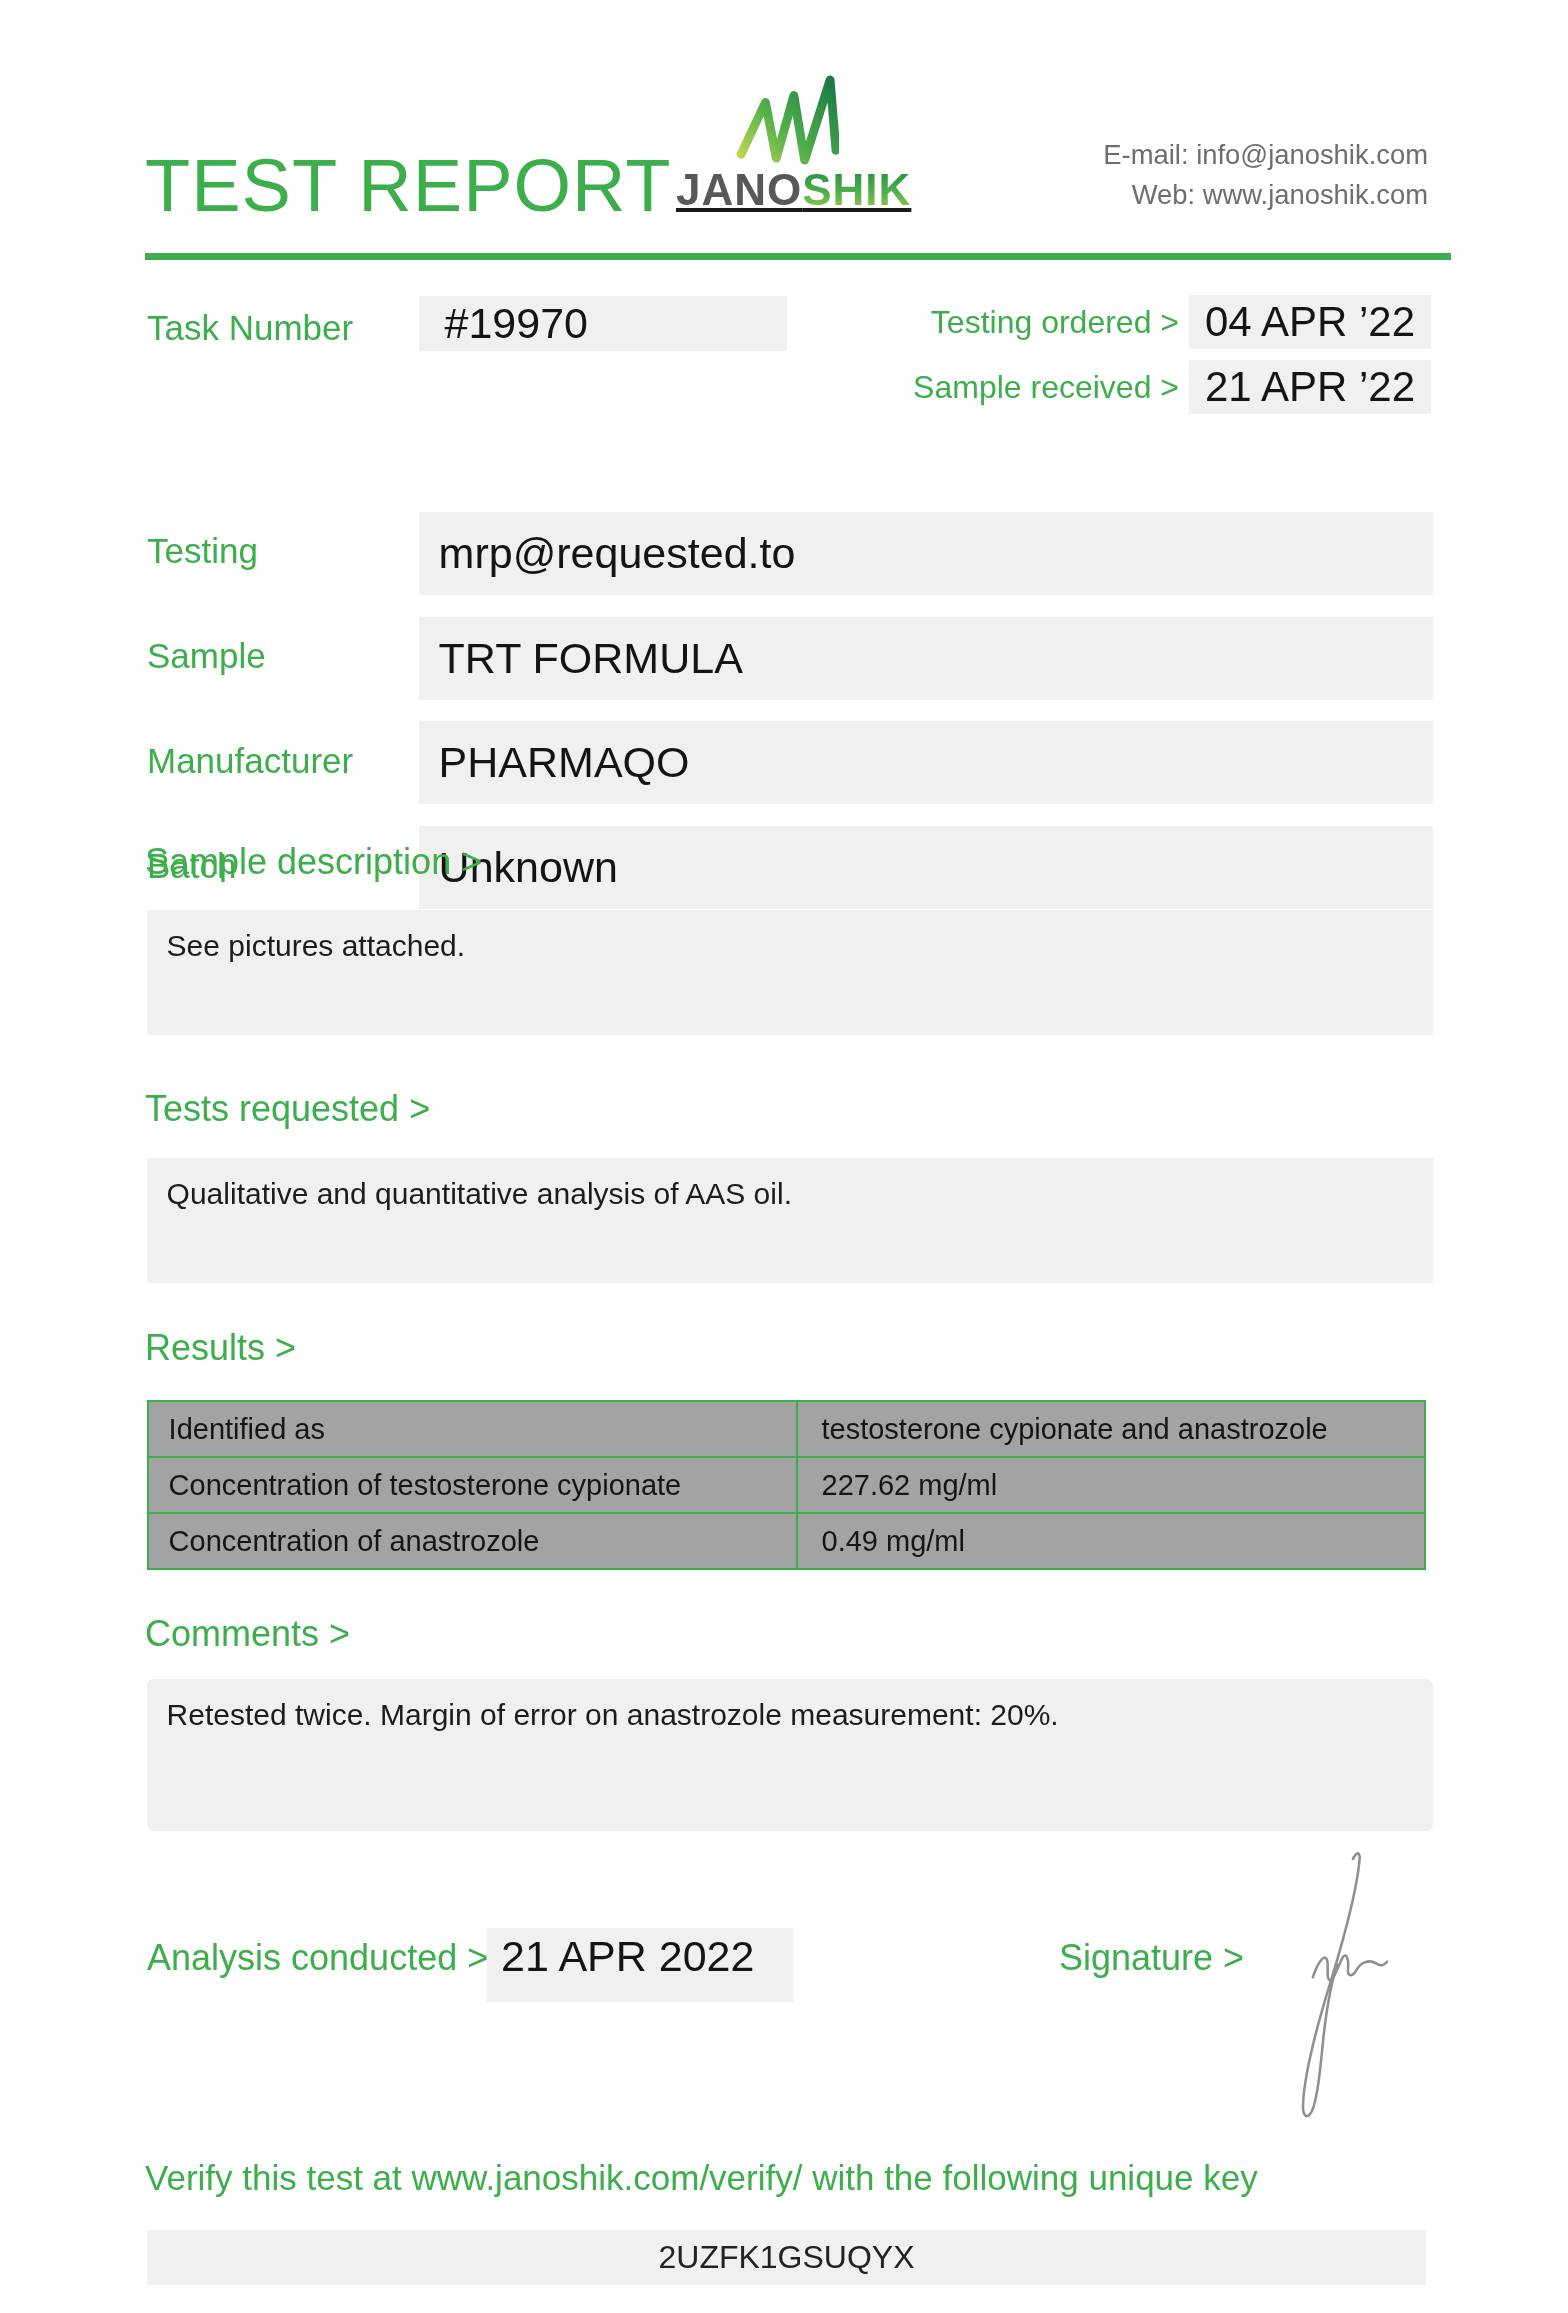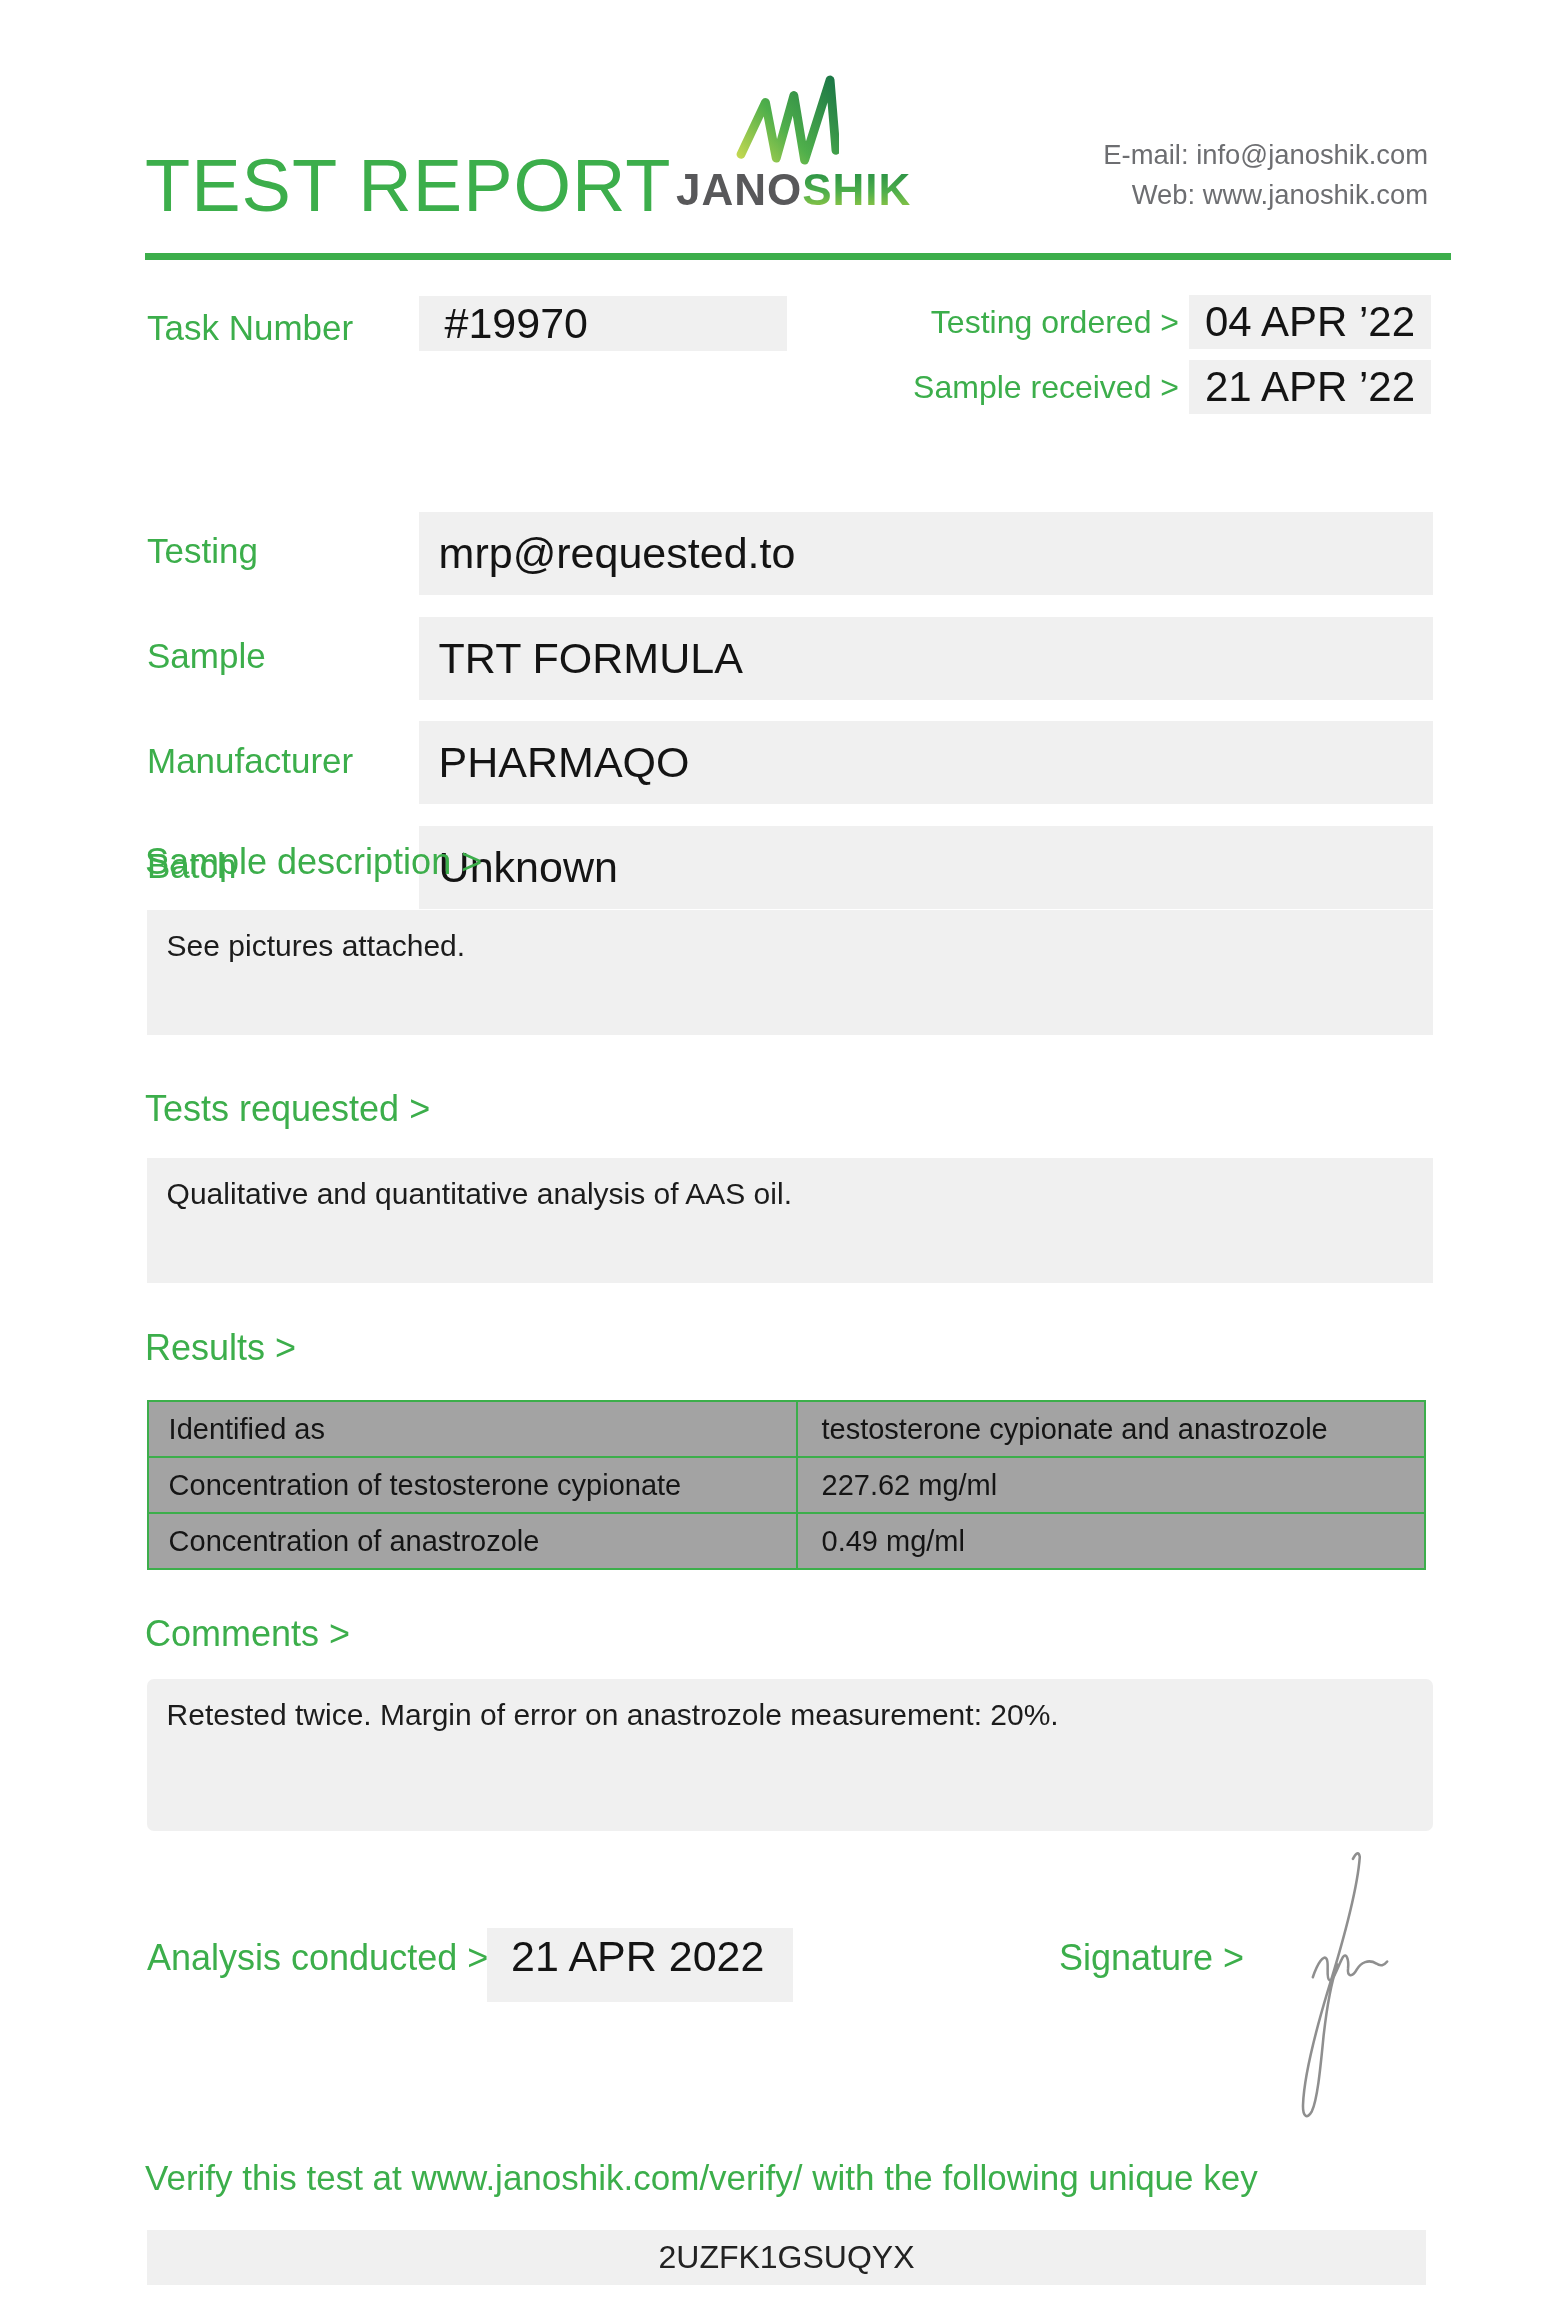--- a/index.html
+++ b/index.html
@@ -5,21 +5,21 @@
   html,body { margin:0; padding:0; background:#ffffff; }
   .page {
     position:relative; width:1568px; height:2313px; background:#fff;
     font-family:"Liberation Sans","DejaVu Sans",sans-serif;
     color:#1a1a1a; overflow:hidden;
   }
 
   
   .title { position:absolute; left:145px; top:143px; font-size:74px; letter-spacing:1px; color:var(--accent,#3CAE4B); white-space:nowrap; }
   .logo-icon { position:absolute; left:735px; top:74px; }
-  .logo-text { position:absolute; left:676px; top:165px; font-size:44px; font-weight:bold; letter-spacing:1px; white-space:nowrap; }
+  .logo-text { position:absolute; left:676px; top:165px; font-size:44px; font-weight:bold; letter-spacing:1px; white-space:nowrap;text-decoration:underline; }
   .jano { color:var(--logo_dark,#58585A); }
   .shik { color:var(--accent,#3CAE4B); }
   @supports ((-webkit-background-clip:text) or (background-clip:text)) {
     .shik { background:linear-gradient(180deg,#1E8843 0%,#4FAF4B 55%,#A3CC44 100%);
             -webkit-background-clip:text; background-clip:text; color:transparent; }
   }
   .contact { position:absolute; top:135px; right:140px; text-align:right; color:var(--muted,#6D6E71); font-size:27.4px; line-height:40px; white-space:nowrap; }
   .rule { position:absolute; left:145px; top:253px; width:1306px; height:6.9px; background:var(--accent,#3CAE4B); }
 
   
@@ -42,21 +42,21 @@
   .section-heading { position:absolute; left:145px; color:var(--accent,#3CAE4B); font-size:36px; white-space:nowrap; }
   .section-box { position:absolute; left:147px; width:1286px; background:var(--box_bg,#F0F0F0); box-sizing:border-box; padding:17.6px 19.6px; font-size:30px; line-height:36px; color:#1c1c1c; }
 
   
   .results-table { position:absolute; left:147px; top:1400px; width:1279px; border-collapse:collapse; table-layout:fixed; }
   .results-table td { border:2.9px solid var(--accent,#3CAE4B); height:54px; font-size:29px; color:#151515; padding:0 7.8px 0 19.6px; vertical-align:middle; background:#a3a3a3; white-space:nowrap; overflow:hidden; }
   .results-table td.c2 { padding-left:23.5px; }
 
   
   .analysis-label { left:147px; top:1937px; font-size:36px; }
-  .analysis-box { left:487px; top:1928px; width:306px; height:74px; line-height:57px; padding-left:24px; box-sizing:border-box; }
+  .analysis-box { left:487px; top:1928px; width:306px; height:74px; line-height:57px; padding-left:14px; box-sizing:border-box; }
   .sig-label { left:1059px; top:1937px; font-size:36px; }
   .sig-svg { position:absolute; left:1259px; top:1845px; }
 
   
   .verify-text { position:absolute; left:145px; top:2158px; font-size:35px; color:var(--accent,#3CAE4B); white-space:nowrap; }
   .key-box { position:absolute; left:147px; top:2230px; width:1279px; height:55px; line-height:55px; background:var(--box_bg,#F0F0F0); text-align:center; font-size:32px; color:#222; }
 </style>
 </head>
 <body>
 

